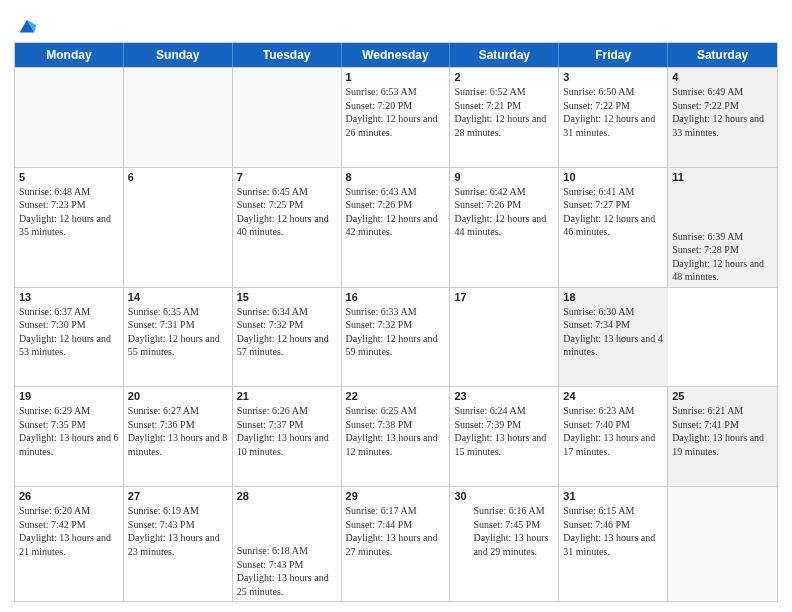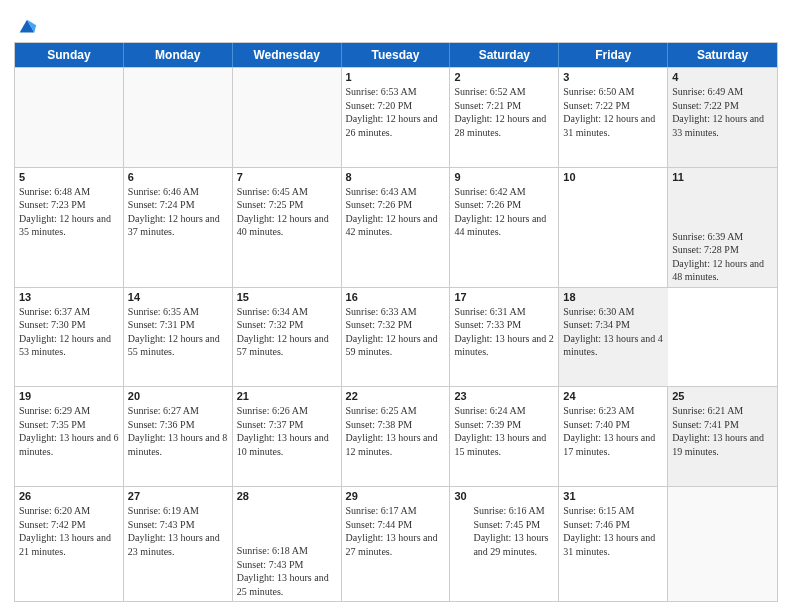--- a/index.html
+++ b/index.html
@@ -123,24 +123,24 @@
       </div>
     </div>
     <div class="title-block">
       <div class="month-title"></div>
       <div class="location"></div>
     </div>
   </div>
 
   <div class="calendar">
     <div class="cal-header">
-    <div class="cal-header-cell">Sunday</div>
-        <div class="cal-header-cell">Monday</div>
+    <div class="cal-header-cell">Monday</div>
+        <div class="cal-header-cell">Sunday</div>
+        <div class="cal-header-cell">Tuesday</div>
         <div class="cal-header-cell">Wednesday</div>
-        <div class="cal-header-cell">Tuesday</div>
         <div class="cal-header-cell">Saturday</div>
         <div class="cal-header-cell">Friday</div>
         <div class="cal-header-cell">Saturday</div>
       </div>
     <div class="cal-body">
     <div class="cal-row">
           <div class="cal-cell empty"></div>
           <div class="cal-cell empty"></div>
           <div class="cal-cell empty"></div>
           <div class="cal-cell">
@@ -170,23 +170,20 @@
         </div>
         <div class="cal-row">
           <div class="cal-cell">
             <div class="day-num">5</div>
             <div class="cell-text" style="white-space: pre-line;">Sunrise: 6:48 AM
 Sunset: 7:23 PM
 Daylight: 12 hours and 35 minutes.</div>
           </div>
           <div class="cal-cell">
             <div class="day-num">6</div>
-            <div class="cell-text" style="white-space: pre-line;">Sunrise: 6:46 AM
-Sunset: 7:24 PM
-Daylight: 12 hours and 37 minutes.</div>
           </div>
           <div class="cal-cell">
             <div class="day-num">7</div>
             <div class="cell-text" style="white-space: pre-line;">Sunrise: 6:45 AM
 Sunset: 7:25 PM
 Daylight: 12 hours and 40 minutes.</div>
           </div>
           <div class="cal-cell">
             <div class="day-num">8</div>
             <div class="cell-text" style="white-space: pre-line;">Sunrise: 6:43 AM
@@ -194,20 +191,23 @@
 Daylight: 12 hours and 42 minutes.</div>
           </div>
           <div class="cal-cell">
             <div class="day-num">9</div>
             <div class="cell-text" style="white-space: pre-line;">Sunrise: 6:42 AM
 Sunset: 7:26 PM
 Daylight: 12 hours and 44 minutes.</div>
           </div>
           <div class="cal-cell">
             <div class="day-num">10</div>
+            <div class="cell-text" style="white-space: pre-line;">Sunrise: 6:41 AM
+Sunset: 7:27 PM
+Daylight: 12 hours and 46 minutes.</div>
           </div>
           <div class="cal-cell shaded">
             <div class="day-num">11</div>
             <div class="cell-text" style="white-space: pre-line; margin-top: 45px;">Sunrise: 6:39 AM
 Sunset: 7:28 PM
 Daylight: 12 hours and 48 minutes.</div>
           </div>
         </div>
         <div class="cal-row">
           <div class="cal-cell">
@@ -229,23 +229,20 @@
 Daylight: 12 hours and 57 minutes.</div>
           </div>
           <div class="cal-cell">
             <div class="day-num">16</div>
             <div class="cell-text" style="white-space: pre-line;">Sunrise: 6:33 AM
 Sunset: 7:32 PM
 Daylight: 12 hours and 59 minutes.</div>
           </div>
           <div class="cal-cell">
             <div class="day-num">17</div>
-            <div class="cell-text" style="white-space: pre-line;">Sunrise: 6:31 AM
-Sunset: 7:33 PM
-Daylight: 13 hours and 2 minutes.</div>
           </div>
           <div class="cal-cell shaded">
             <div class="day-num">18</div>
             <div class="cell-text" style="white-space: pre-line;">Sunrise: 6:30 AM
 Sunset: 7:34 PM
 Daylight: 13 hours and 4 minutes.</div>
           </div>
         </div>
         <div class="cal-row">
           <div class="cal-cell">

